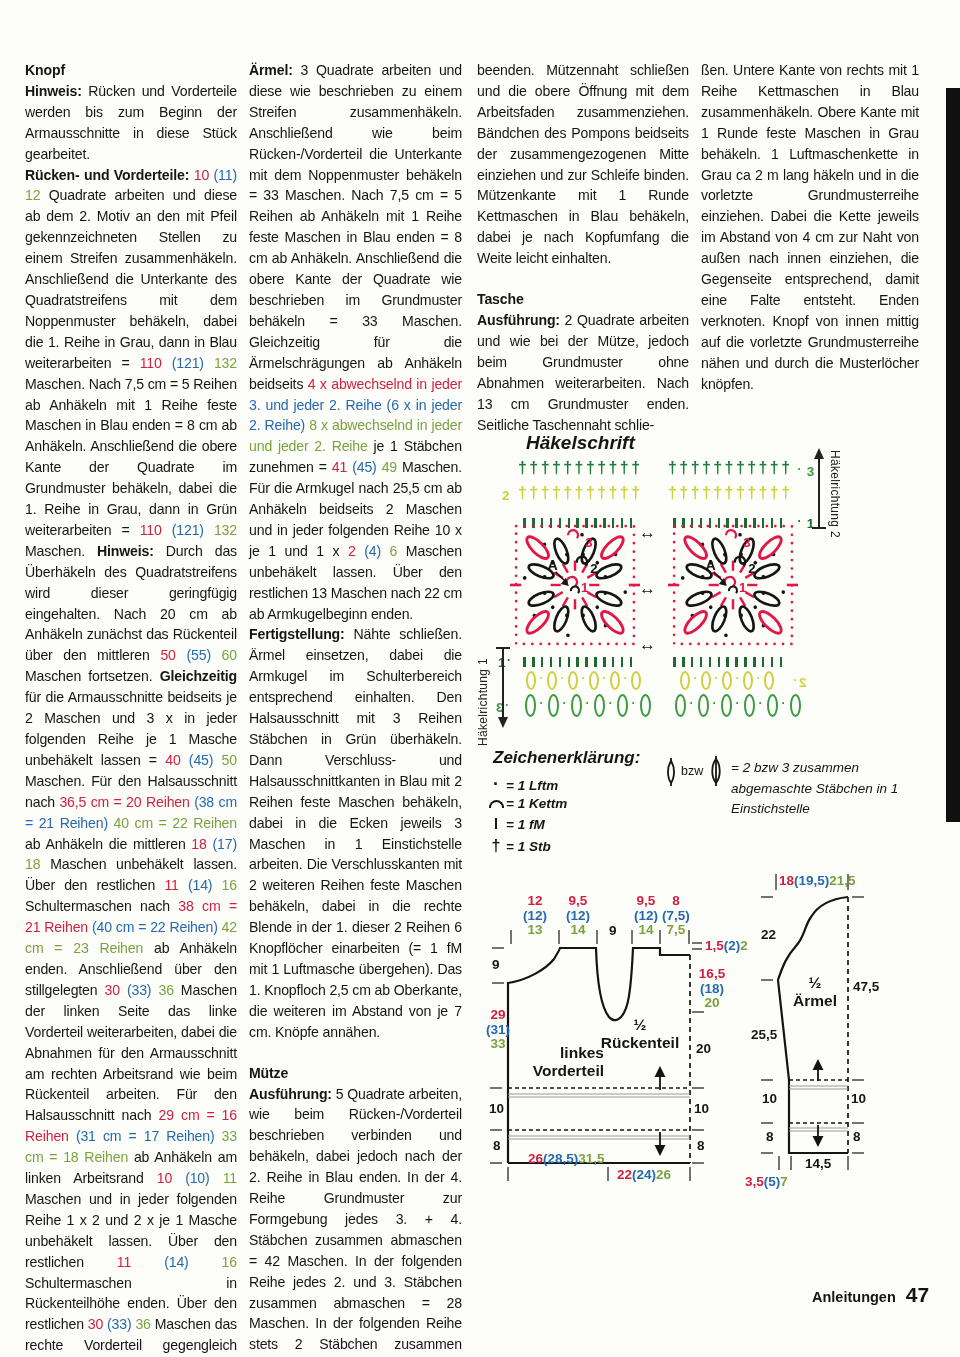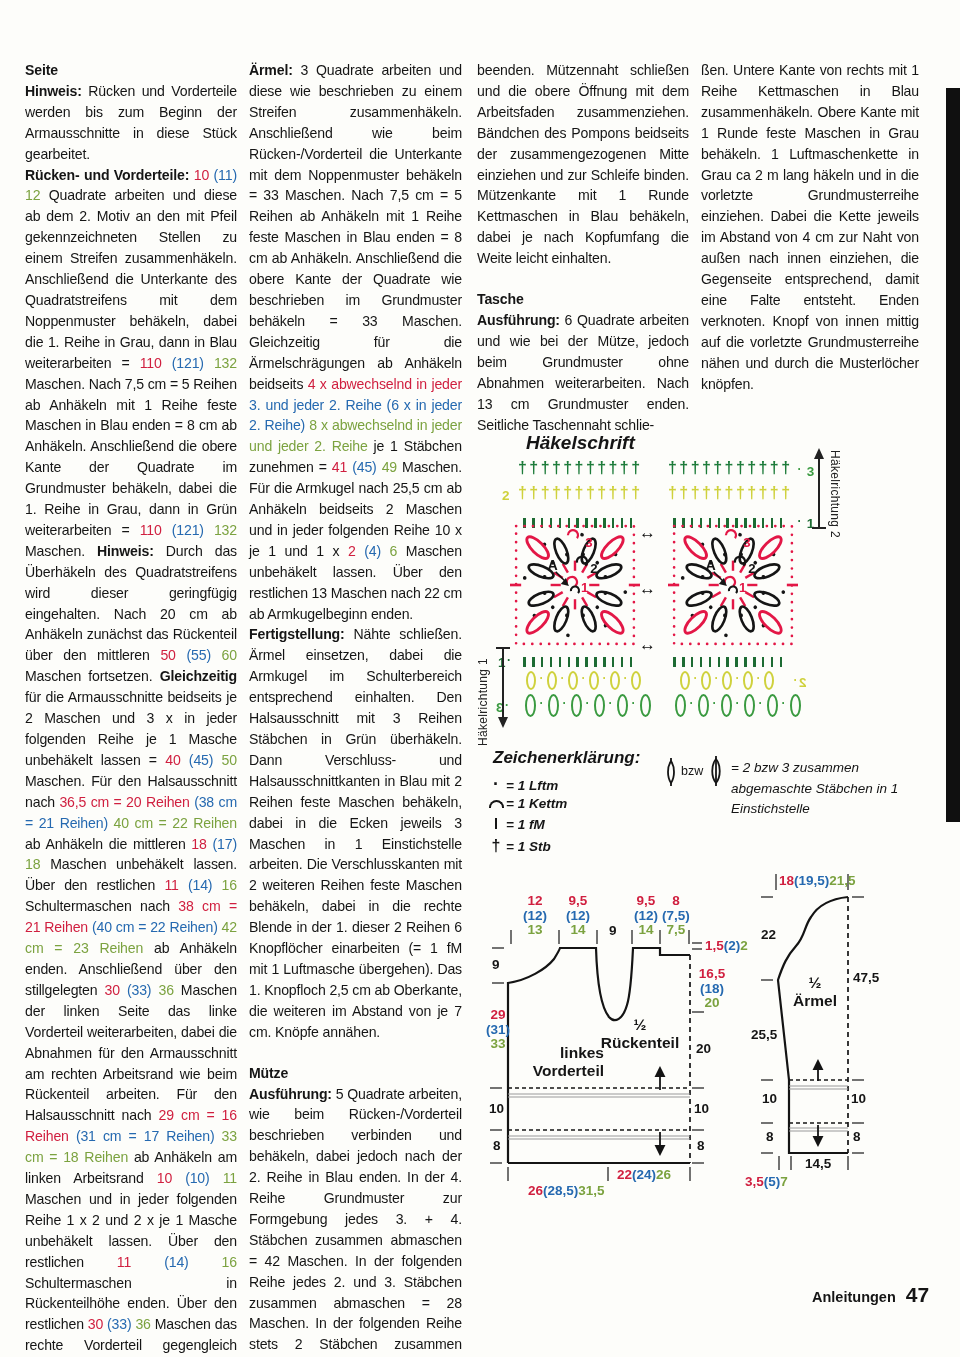--- a/index.html
+++ b/index.html
@@ -58,34 +58,34 @@
   .footer{position:absolute;left:812px;top:1283px;font-size:14.5px;font-weight:bold;}
   .footer .pgnum{font-size:21px;margin-left:10px;}
   .strip{position:absolute;left:946px;top:88px;width:14px;height:734px;background:#101010;}
 </style>
 </head>
 <body>
 
 <div class="page">
 
   <div class="col c1">
-    <h3>Seite</h3>
+    <h3>Knopf</h3>
     <p><span class="s-b">Hinweis:</span><span> Rücken und Vorderteile werden bis zum Beginn der Armausschnitte in diese Stück gearbeitet.</span></p>
     <p><span class="s-b">Rücken- und Vorderteile:</span><span class="s-r"> 10</span><span class="s-u"> (11)</span><span class="s-g"> 12</span><span> Quadrate arbeiten und diese ab dem 2. Motiv an den mit Pfeil gekennzeichneten Stellen zu einem Streifen zusammenhäkeln. Anschließend die Unterkante des Quadratstreifens mit dem Noppenmuster behäkeln, dabei die 1. Reihe in Grau, dann in Blau weiterarbeiten = </span><span class="s-r">110</span><span class="s-u"> (121)</span><span class="s-g"> 132</span><span> Maschen. Nach 7,5 cm = 5 Reihen ab Anhäkeln mit 1 Reihe feste Maschen in Blau enden = 8 cm ab Anhäkeln. Anschließend die obere Kante der Quadrate im Grundmuster behäkeln, dabei die 1. Reihe in Grau, dann in Grün weiterarbeiten = </span><span class="s-r">110</span><span class="s-u"> (121)</span><span class="s-g"> 132</span><span> Maschen. </span><span class="s-b">Hinweis:</span><span> Durch das Überhäkeln des Quadratstreifens wird dieser geringfügig eingehalten. Nach 20 cm ab Anhäkeln zunächst das Rückenteil über den mittleren </span><span class="s-r">50</span><span class="s-u"> (55)</span><span class="s-g"> 60</span><span> Maschen fortsetzen. </span><span class="s-b">Gleichzeitig</span><span> für die Armausschnitte beidseits je 2 Maschen und 3 x in jeder folgenden Reihe je 1 Masche unbehäkelt lassen = </span><span class="s-r">40</span><span class="s-u"> (45)</span><span class="s-g"> 50</span><span> Maschen. Für den Halsausschnitt nach </span><span class="s-r">36,5 cm = 20 Reihen</span><span class="s-u"> (38 cm = 21 Reihen)</span><span class="s-g"> 40 cm = 22 Reihen</span><span> ab Anhäkeln die mittleren </span><span class="s-r">18</span><span class="s-u"> (17)</span><span class="s-g"> 18</span><span> Maschen unbehäkelt lassen. Über den restlichen </span><span class="s-r">11</span><span class="s-u"> (14)</span><span class="s-g"> 16</span><span> Schultermaschen nach </span><span class="s-r">38 cm = 21 Reihen</span><span class="s-u"> (40 cm = 22 Reihen)</span><span class="s-g"> 42 cm = 23 Reihen</span><span> ab Anhäkeln enden. Anschließend über den stillgelegten </span><span class="s-r">30</span><span class="s-u"> (33)</span><span class="s-g"> 36</span><span> Maschen der linken Seite das linke Vorderteil weiterarbeiten, dabei die Abnahmen für den Armausschnitt am rechten Arbeitsrand wie beim Rückenteil arbeiten. Für den Halsausschnitt nach </span><span class="s-r">29 cm = 16 Reihen</span><span class="s-u"> (31 cm = 17 Reihen)</span><span class="s-g"> 33 cm = 18 Reihen</span><span> ab Anhäkeln am linken Arbeitsrand </span><span class="s-r">10</span><span class="s-u"> (10)</span><span class="s-g"> 11</span><span> Maschen und in jeder folgenden Reihe 1 x 2 und 2 x je 1 Masche unbehäkelt lassen. Über den restlichen </span><span class="s-r">11</span><span class="s-u"> (14)</span><span class="s-g"> 16</span><span> Schultermaschen in Rückenteilhöhe enden. Über den restlichen </span><span class="s-r">30</span><span class="s-u"> (33)</span><span class="s-g"> 36</span><span> Maschen das rechte Vorderteil gegengleich fertigstellen.</span></p>
   </div>
   <div class="col c2">
     <p><span class="s-b">Ärmel:</span><span> 3 Quadrate arbeiten und diese wie beschrieben zu einem Streifen zusammenhäkeln. Anschließend wie beim Rücken-/Vorderteil die Unterkante mit dem Noppenmuster behäkeln = 33 Maschen. Nach 7,5 cm = 5 Reihen ab Anhäkeln mit 1 Reihe feste Maschen in Blau enden = 8 cm ab Anhäkeln. Anschließend die obere Kante der Quadrate wie beschrieben im Grundmuster behäkeln = 33 Maschen. Gleichzeitig für die Ärmelschrägungen ab Anhäkeln beidseits </span><span class="s-r">4 x abwechselnd in jeder</span><span class="s-u"> 3. und jeder 2. Reihe (6 x in jeder 2. Reihe)</span><span class="s-g"> 8 x abwechselnd in jeder und jeder 2. Reihe</span><span> je 1 Stäbchen zunehmen = </span><span class="s-r">41</span><span class="s-u"> (45)</span><span class="s-g"> 49</span><span> Maschen. Für die Armkugel nach 25,5 cm ab Anhäkeln beidseits 2 Maschen und in jeder folgenden Reihe 10 x je 1 und 1 x </span><span class="s-r">2</span><span class="s-u"> (4)</span><span class="s-g"> 6</span><span> Maschen unbehäkelt lassen. Über den restlichen 13 Maschen nach 22 cm ab Armkugelbeginn enden.</span></p>
     <p><span class="s-b">Fertigstellung:</span><span> Nähte schließen. Ärmel einsetzen, dabei die Armkugel im Schulterbereich entsprechend einhalten. Den Halsausschnitt mit 3 Reihen Stäbchen in Grün überhäkeln. Dann Verschluss- und Halsausschnittkanten in Blau mit 2 Reihen feste Maschen behäkeln, dabei in die Ecken jeweils 3 Maschen in 1 Einstichstelle arbeiten. Die Verschlusskanten mit 2 weiteren Reihen feste Maschen behäkeln, dabei in die rechte Blende in der 1. dieser 2 Reihen 6 Knopflöcher einarbeiten (= 1 fM mit 1 Luftmasche übergehen). Das 1. Knopfloch 2,5 cm ab Oberkante, die weiteren im Abstand von je 7 cm. Knöpfe annähen.</span></p>
     <h3 class="gap">Mütze</h3>
     <p><span class="s-b">Ausführung:</span><span> 5 Quadrate arbeiten, wie beim Rücken-/Vorderteil beschrieben verbinden und behäkeln, dabei jedoch nach der 2. Reihe in Blau enden. In der 4. Reihe Grundmuster zur Formgebung jedes 3. + 4. Stäbchen zusammen abmaschen = 42 Maschen. In der folgenden Reihe jedes 2. und 3. Stäbchen zusammen abmaschen = 28 Maschen. In der folgenden Reihe stets 2 Stäbchen zusammen abmaschen und damit die Arbeit</span></p>
   </div>
   <div class="col c3">
     <p><span>beenden. Mützennaht schließen und die obere Öffnung mit dem Arbeitsfaden zusammenziehen. Bändchen des Pompons beidseits der zusammengezogenen Mitte einziehen und zur Schleife binden. Mützenkante mit 1 Runde Kettmaschen in Blau behäkeln, dabei je nach Kopfumfang die Weite leicht einhalten.</span></p>
     <h3 class="gap">Tasche</h3>
-    <p><span class="s-b">Ausführung:</span><span> 6 Quadrate arbeiten und wie bei der Mütze, jedoch beim Grundmuster ohne Abnahmen weiterarbeiten. Nach 13 cm Grundmuster enden. Seitliche Taschennaht schlie-</span></p>
+    <p><span class="s-b">Ausführung:</span><span> 2 Quadrate arbeiten und wie bei der Mütze, jedoch beim Grundmuster ohne Abnahmen weiterarbeiten. Nach 13 cm Grundmuster enden. Seitliche Taschennaht schlie-</span></p>
   </div>
   <div class="col c4">
     <p><span>ßen. Untere Kante von rechts mit 1 Reihe Kettmaschen in Blau zusammenhäkeln. Obere Kante mit 1 Runde feste Maschen in Grau behäkeln. 1 Luftmaschenkette in Grau ca 2 m lang häkeln und in die vorletzte Grundmusterreihe einziehen. Dabei die Kette jeweils im Abstand von 4 cm zur Naht von außen nach innen einziehen, die Gegenseite entsprechend, damit eine Falte entsteht. Enden verknoten. Knopf von innen mittig auf die vorletzte Grundmusterreihe nähen und durch die Musterlöcher knöpfen.</span></p>
   </div>
 
   <div class="chart">
     <div class="chart-title">Häkelschrift</div>
 
     <div class="crow cross c-dkg" style="left:40px;top:28px"><span>†</span><span>†</span><span>†</span><span>†</span><span>†</span><span>†</span><span>†</span><span>†</span><span>†</span><span>†</span><span>†</span></div>
     <div class="crow cross c-dkg" style="left:190px;top:28px"><span>†</span><span>†</span><span>†</span><span>†</span><span>†</span><span>†</span><span>†</span><span>†</span><span>†</span><span>†</span><span>†</span></div>
@@ -339,21 +339,21 @@
     <div class="mlabel" style="left:7px;top:271px">8</div>
     <div class="mlabel" style="left:219px;top:71px"><span class="s-r">1,5</span><span class="s-u">(2)</span><span class="s-g">2</span></div>
     <div class="mlabel ctr" style="left:208px;top:99px;width:36px">
         <div><span class="s-r">16,5</span></div>
         <div><span class="s-u">(18)</span></div>
         <div><span class="s-g">20</span></div>
       </div>
     <div class="mlabel" style="left:210px;top:174px">20</div>
     <div class="mlabel" style="left:208px;top:234px">10</div>
     <div class="mlabel" style="left:211px;top:271px">8</div>
-    <div class="mlabel" style="left:42px;top:316px"><span class="s-r">26</span><span class="s-u">(28,5)</span><span class="s-g">31,5</span></div>
+    <div class="mlabel" style="left:42px;top:284px"><span class="s-r">26</span><span class="s-u">(28,5)</span><span class="s-g">31,5</span></div>
     <div class="mlabel" style="left:131px;top:300px"><span class="s-r">22</span><span class="s-u">(24)</span><span class="s-g">26</span></div>
     <div class="piece ctr" style="left:38px;top:176px;width:80px;text-align:right">
         <div>linkes</div>
         <div>Vorderteil</div>
       </div>
     <div class="piece ctr" style="left:112px;top:148px;width:84px;text-align:center">
         <div>½</div>
         <div>Rückenteil</div>
       </div>
   </div>
@@ -389,21 +389,21 @@
           <polygon points="93,201 89,209 97,209"></polygon>
         <line x1="93" y1="265" x2="93" y2="279"></line>
           <polygon points="93,285 89,277 97,277"></polygon>
       </g>
     </svg>
     <div class="mlabel" style="left:54px;top:14px"><span class="s-r">18</span><span class="s-u">(19,5)</span><span class="s-g">21,5</span></div>
     <div class="mlabel" style="left:36px;top:68px">22</div>
     <div class="mlabel" style="left:26px;top:168px">25,5</div>
     <div class="mlabel" style="left:37px;top:232px">10</div>
     <div class="mlabel" style="left:41px;top:270px">8</div>
-    <div class="mlabel" style="left:128px;top:111px">47,5</div>
+    <div class="mlabel" style="left:128px;top:120px">47,5</div>
     <div class="mlabel" style="left:126px;top:232px">10</div>
     <div class="mlabel" style="left:128px;top:270px">8</div>
     <div class="piece" style="left:62px;top:114px;width:56px;text-align:center">
         <div>½</div>
         <div>Ärmel</div>
       </div>
     <div class="mlabel" style="left:80px;top:297px">14,5</div>
     <div class="mlabel" style="left:20px;top:315px"><span class="s-r">3,5</span><span class="s-u">(5)</span><span class="s-g">7</span></div>
   </div>
 

